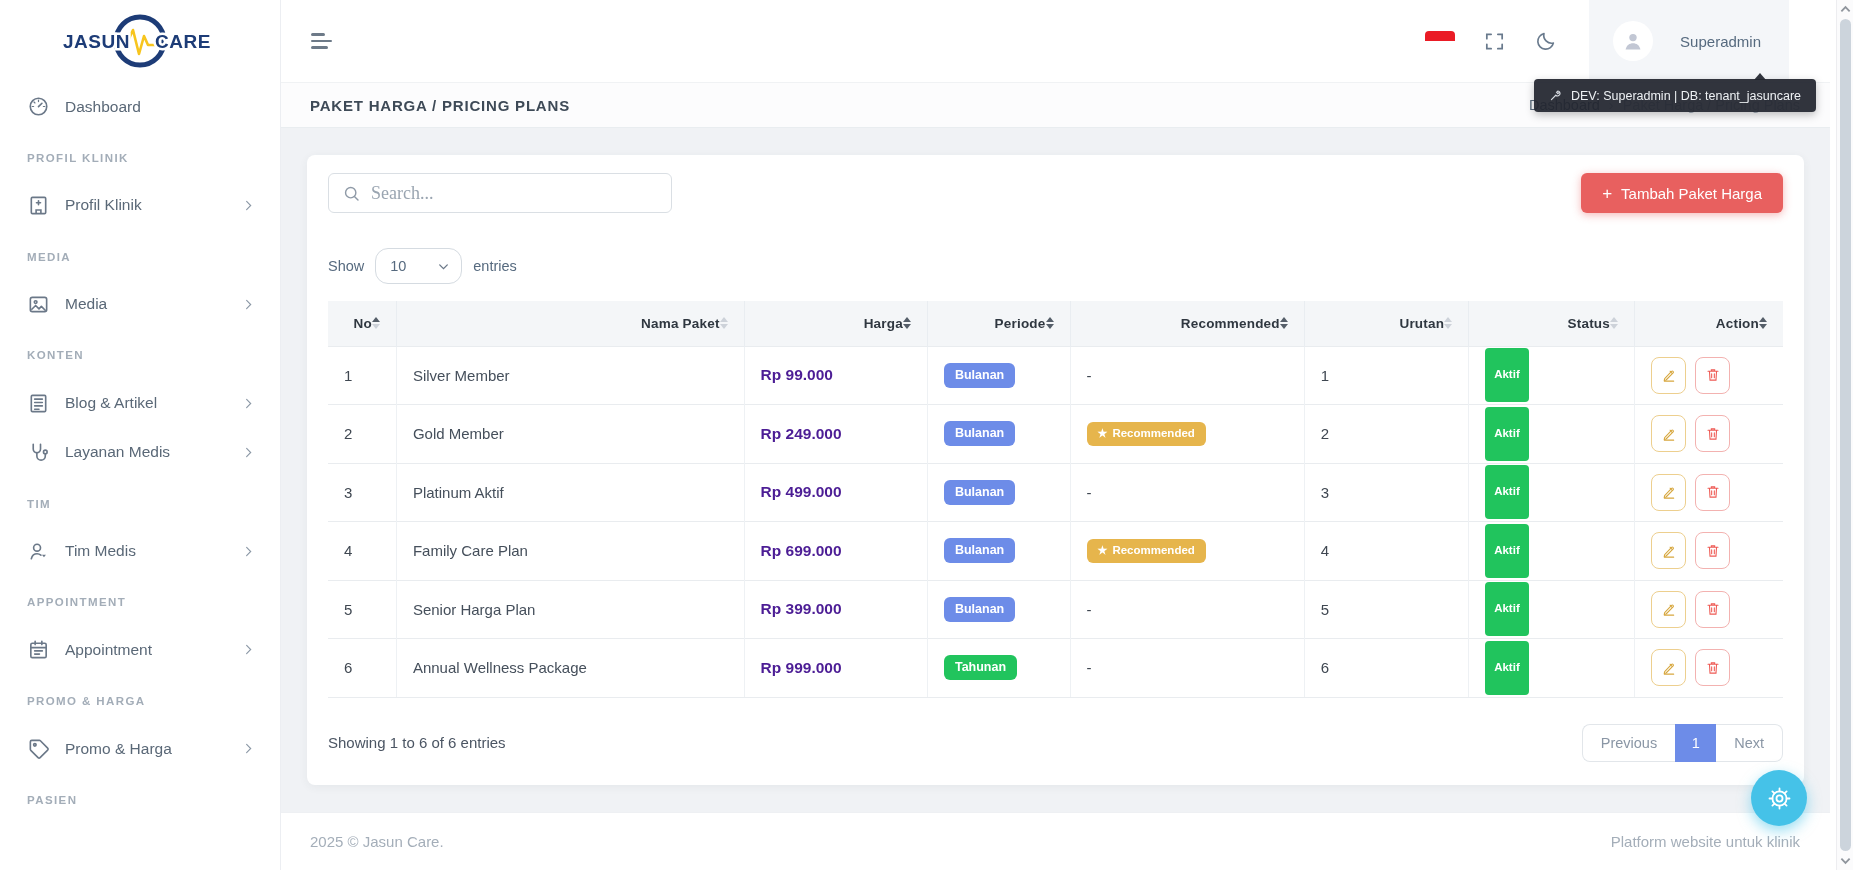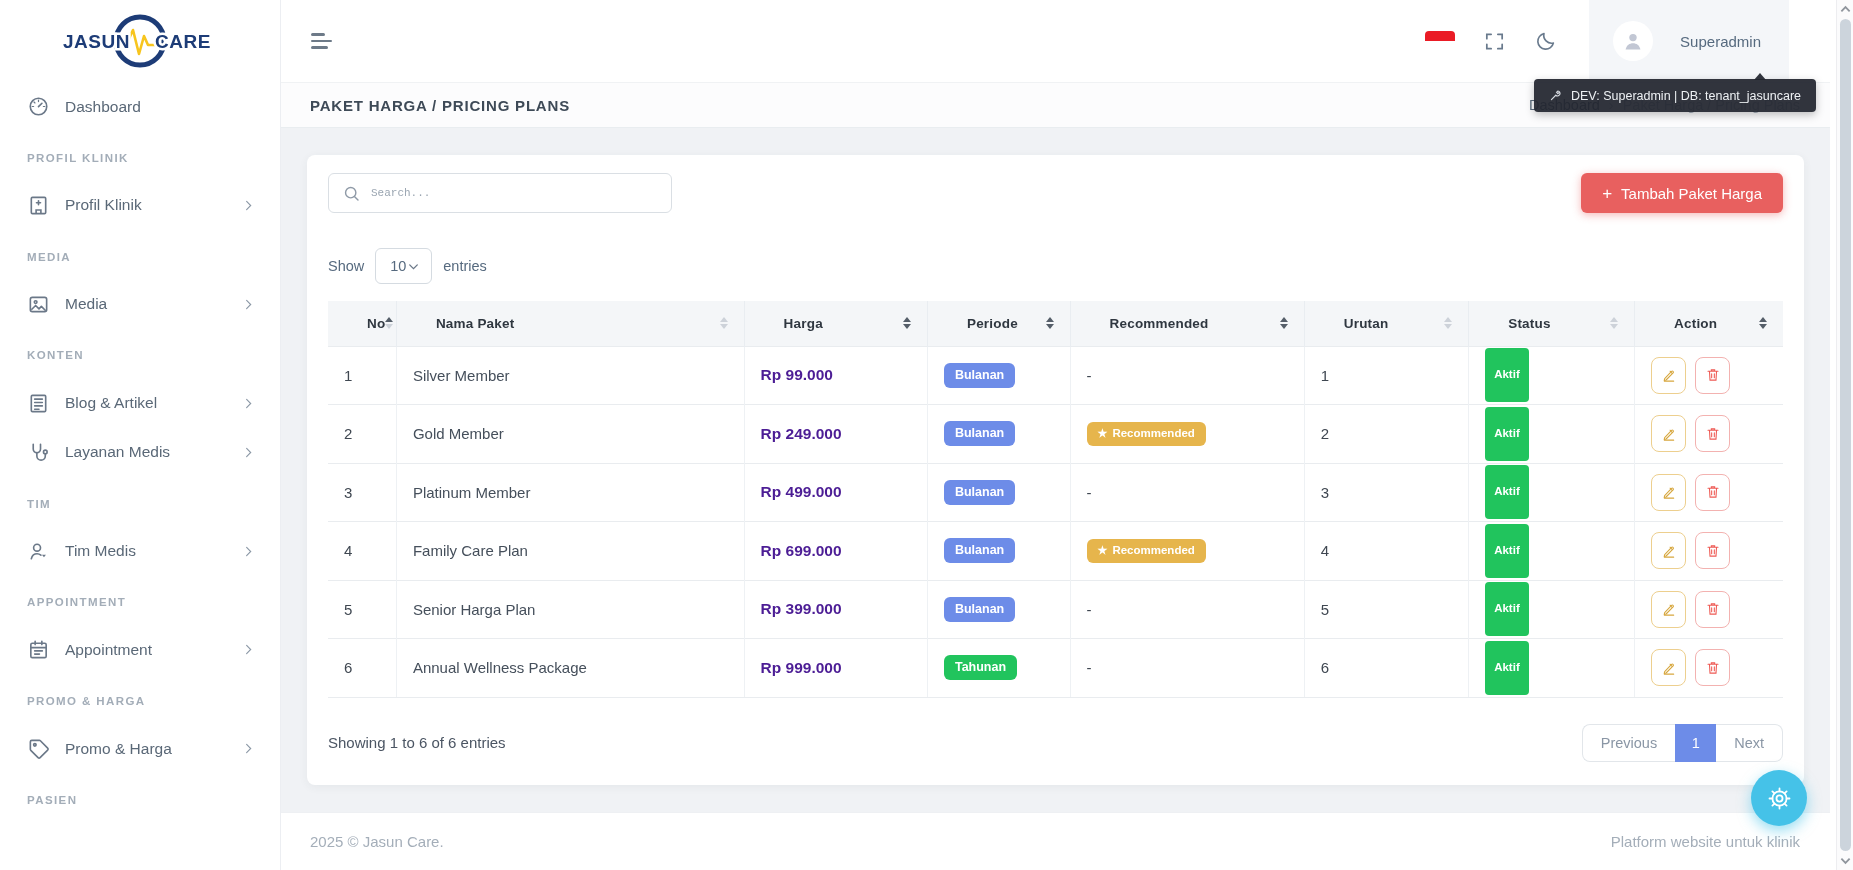--- a/index.html
+++ b/index.html
@@ -56,39 +56,39 @@
     border-bottom:7px solid rgba(33,37,46,.93); }
   .wrench-ic svg { display:block; }
 
   .content { flex:1; padding:27px 26px 0 26px; position:relative; }
   .card { background:#fff; border-radius:8px; height:630px; box-shadow:0 2px 10px rgba(50,60,70,.06); }
 
   .card-top { display:flex; justify-content:space-between; align-items:center; padding:18px 21px 0; }
   .search-box { width:344px; height:40px; border:1px solid #dadfe4; border-radius:6px;
     display:flex; align-items:center; gap:10px; padding:0 13px; color:#8f9aa7; background:#fff; }
   .search-box svg { width:19px; height:19px; flex:0 0 19px; }
-  .search-box input { border:none; outline:none; flex:1; font-size:11px; color:#c2410c;
-    font-family:Liberation Mono, monospace; background:transparent; }
+  .search-box input { border:none; outline:none; flex:1; font-size:18px; color:#c2410c;
+    font-family:Liberation Serif, serif; background:transparent; }
   .search-box input::placeholder { color:#9aa5b1; }
   .add-btn { height:40px; padding:0 21px; border:none; border-radius:6px; background:var(--accent-red);
     color:#fff; font-size:15px; font-family:"Liberation Sans",sans-serif; display:flex; align-items:center;
     gap:9px; cursor:pointer; box-shadow:0 2px 8px rgba(232,96,95,.45); }
   .plus { font-size:17px; line-height:1; }
 
   .show-row { display:flex; align-items:center; gap:11px; padding:35px 21px 17px; font-size:14.5px; color:#566a7f; }
-  .page-select { width:57px; height:36px; border:1px solid #d5dbe1; border-radius:6px; background:#fff;
+  .page-select { width:87px; height:36px; border:1px solid #d5dbe1; border-radius:13px; background:#fff;
     display:flex; align-items:center; justify-content:space-between; padding:0 11px 0 14px;
     color:#566a7f; font-size:14.5px; cursor:pointer; }
   .page-select svg { width:13px; height:13px; color:#6b7888; }
 
   table { width:calc(100% - 42px); margin:0 21px; border-collapse:collapse; table-layout:fixed; }
   thead th { background:#f4f6f8; height:45px; padding:0 16px; text-align:left;
     border-right:1px solid #e9edf1; cursor:pointer; }
   thead th:last-child { border-right:none; }
-  .th-inner { display:flex; align-items:center; justify-content:space-between;padding-left:23px; }
+  .th-inner { display:flex; align-items:center; justify-content:flex-end;padding-left:23px; }
   .th-label { font-size:13.5px; font-weight:bold; color:#2f3740; letter-spacing:.2px; }
   .sorters { display:flex; flex-direction:column; align-items:center; gap:2px; }
   .arr-up { width:0; height:0; border-left:4px solid transparent; border-right:4px solid transparent;
     border-bottom:5px solid #cdd2d9; }
   .arr-down { width:0; height:0; border-left:4px solid transparent; border-right:4px solid transparent;
     border-top:5px solid #cdd2d9; }
   .s-asc .arr-up { border-bottom-color:#555e69; }
   .s-both .arr-up { border-bottom-color:#555e69; }
   .s-both .arr-down { border-top-color:#555e69; }
 
@@ -495,21 +495,21 @@
                     <span>
                       <svg viewBox="0 0 24 24" fill="none" stroke="currentColor" stroke-width="1.6" stroke-linecap="round">
                         <path d="M4.5 6.5h15M9.5 6V4.3h5V6M6.7 6.5l.8 13.2h9l.8-13.2"></path>
                         <path d="M10 10v6.2M14 10v6.2"></path>
                       </svg>
                     </span>
                   </button></td>
               </tr>
               <tr>
                 <td class="c-no">3</td>
-                <td class="c-nama">Platinum Member</td>
+                <td class="c-nama">Platinum Aktif</td>
                 <td class="c-harga">Rp 499.000</td>
                 <td><span class="badge badge-blue">Bulanan</span></td>
                 <td class="c-dash">-</td>
                 <td class="c-urutan">3</td>
                 <td><span class="badge badge-green badge-sm">Aktif</span></td>
                 <td class="c-action"><button class="act edit">
                     <span>
                       <svg viewBox="0 0 24 24" fill="none" stroke="currentColor" stroke-width="1.6" stroke-linecap="round" stroke-linejoin="round">
                         <path d="M13.6 6.3l3.1 3.1M5.5 17.4l-.7 2.8 2.8-.7L18.2 8.9a1.7 1.7 0 0 0-2.4-2.4z"></path>
                         <path d="M5 21.2h14"></path>

